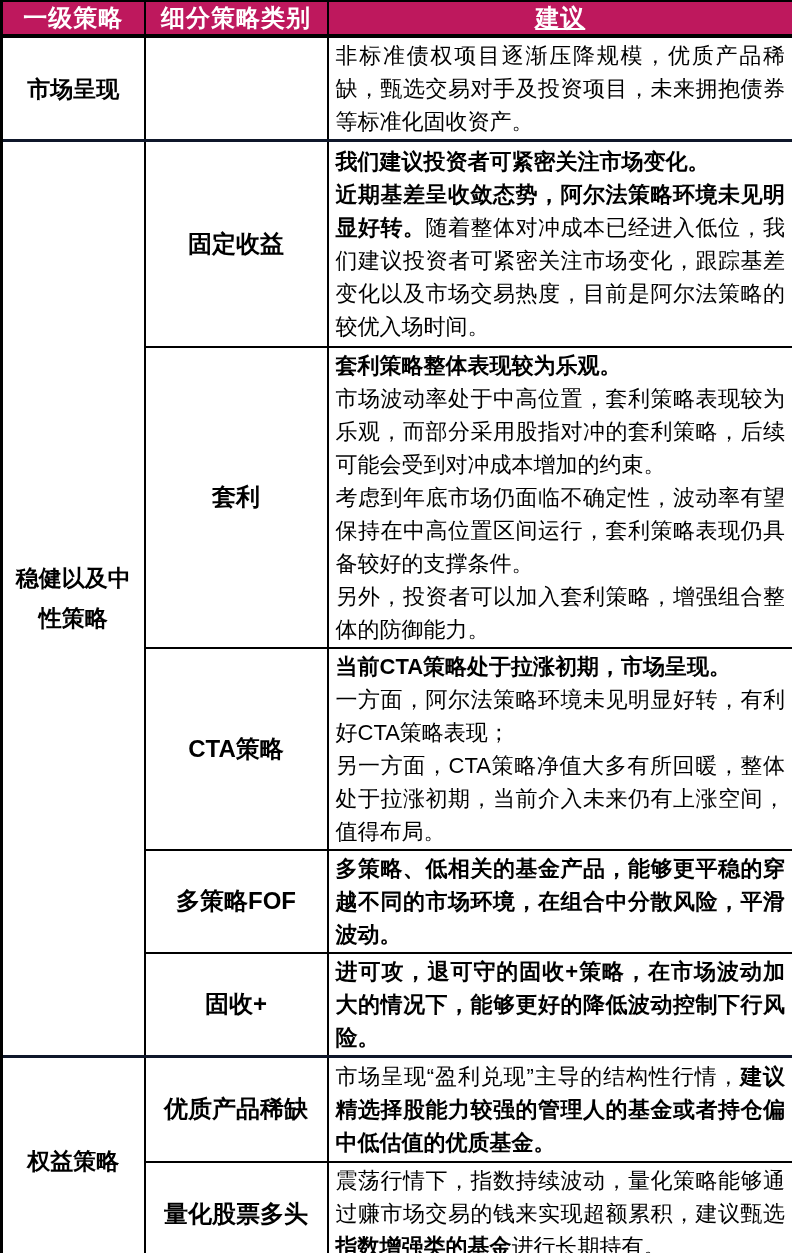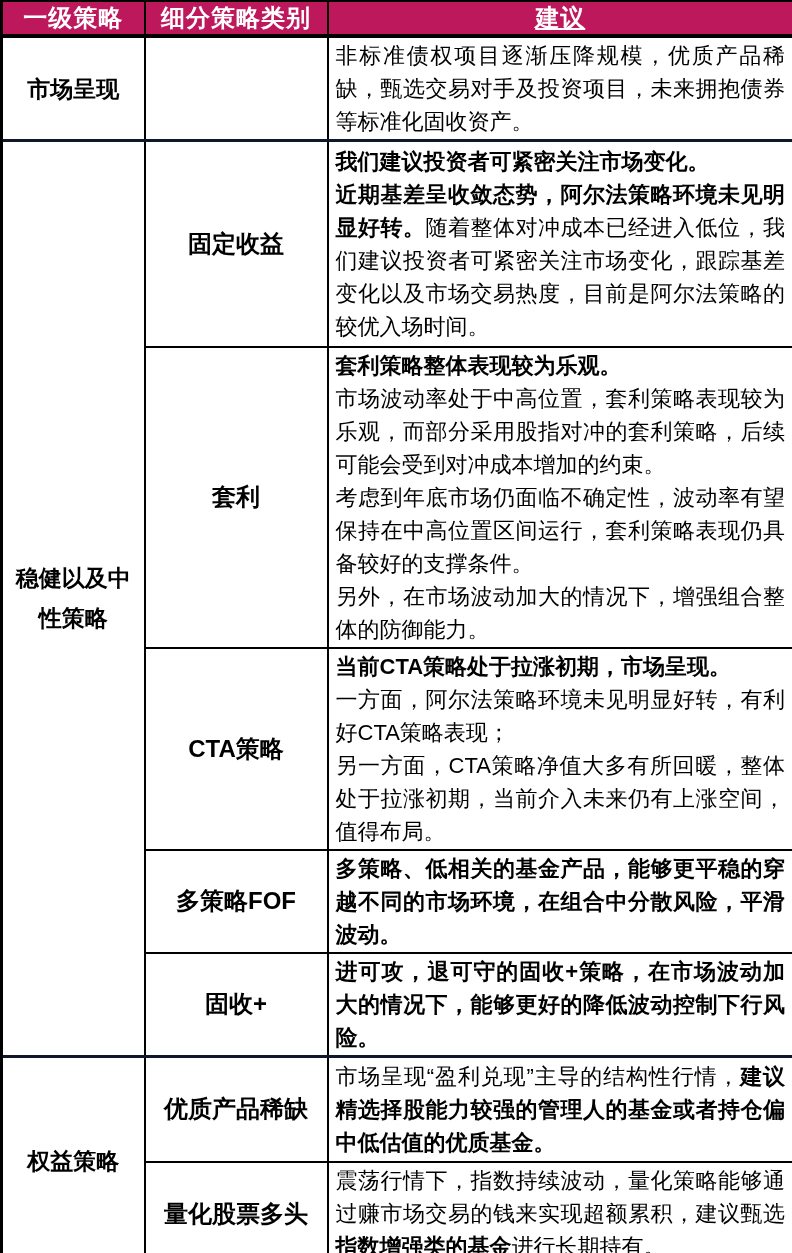--- a/index.html
+++ b/index.html
@@ -103,21 +103,21 @@
             <div class="para"><b>我们建议投资者可紧密关注市场变化。</b></div>
             <div class="para"><b>近期基差呈收敛态势，阿尔法策略环境未见明显好转。</b><span>随着整体对冲成本已经进入低位，我们建议投资者可紧密关注市场变化，跟踪基差变化以及市场交易热度，目前是阿尔法策略的较优入场时间。</span></div>
           </td>
         </tr>
         <tr style="height: 296px;">
           <td class="sub">套利</td>
           <td class="rec">
             <div class="para"><b>套利策略整体表现较为乐观。</b></div>
             <div class="para"><span>市场波动率处于中高位置，套利策略表现较为乐观，而部分采用股指对冲的套利策略，后续可能会受到对冲成本增加的约束。</span></div>
             <div class="para"><span>考虑到年底市场仍面临不确定性，波动率有望保持在中高位置区间运行，套利策略表现仍具备较好的支撑条件。</span></div>
-            <div class="para"><span>另外，在市场波动加大的情况下，增强组合整体的防御能力。</span></div>
+            <div class="para"><span>另外，投资者可以加入套利策略，增强组合整体的防御能力。</span></div>
           </td>
         </tr>
         <tr style="height: 201px;">
           <td class="sub">CTA策略</td>
           <td class="rec">
             <div class="para"><b>当前CTA策略处于拉涨初期，市场呈现。</b></div>
             <div class="para"><span>一方面，阿尔法策略环境未见明显好转，有利好CTA策略表现；</span></div>
             <div class="para"><span>另一方面，CTA策略净值大多有所回暖，整体处于拉涨初期，当前介入未来仍有上涨空间，值得布局。</span></div>
           </td>
         </tr>

